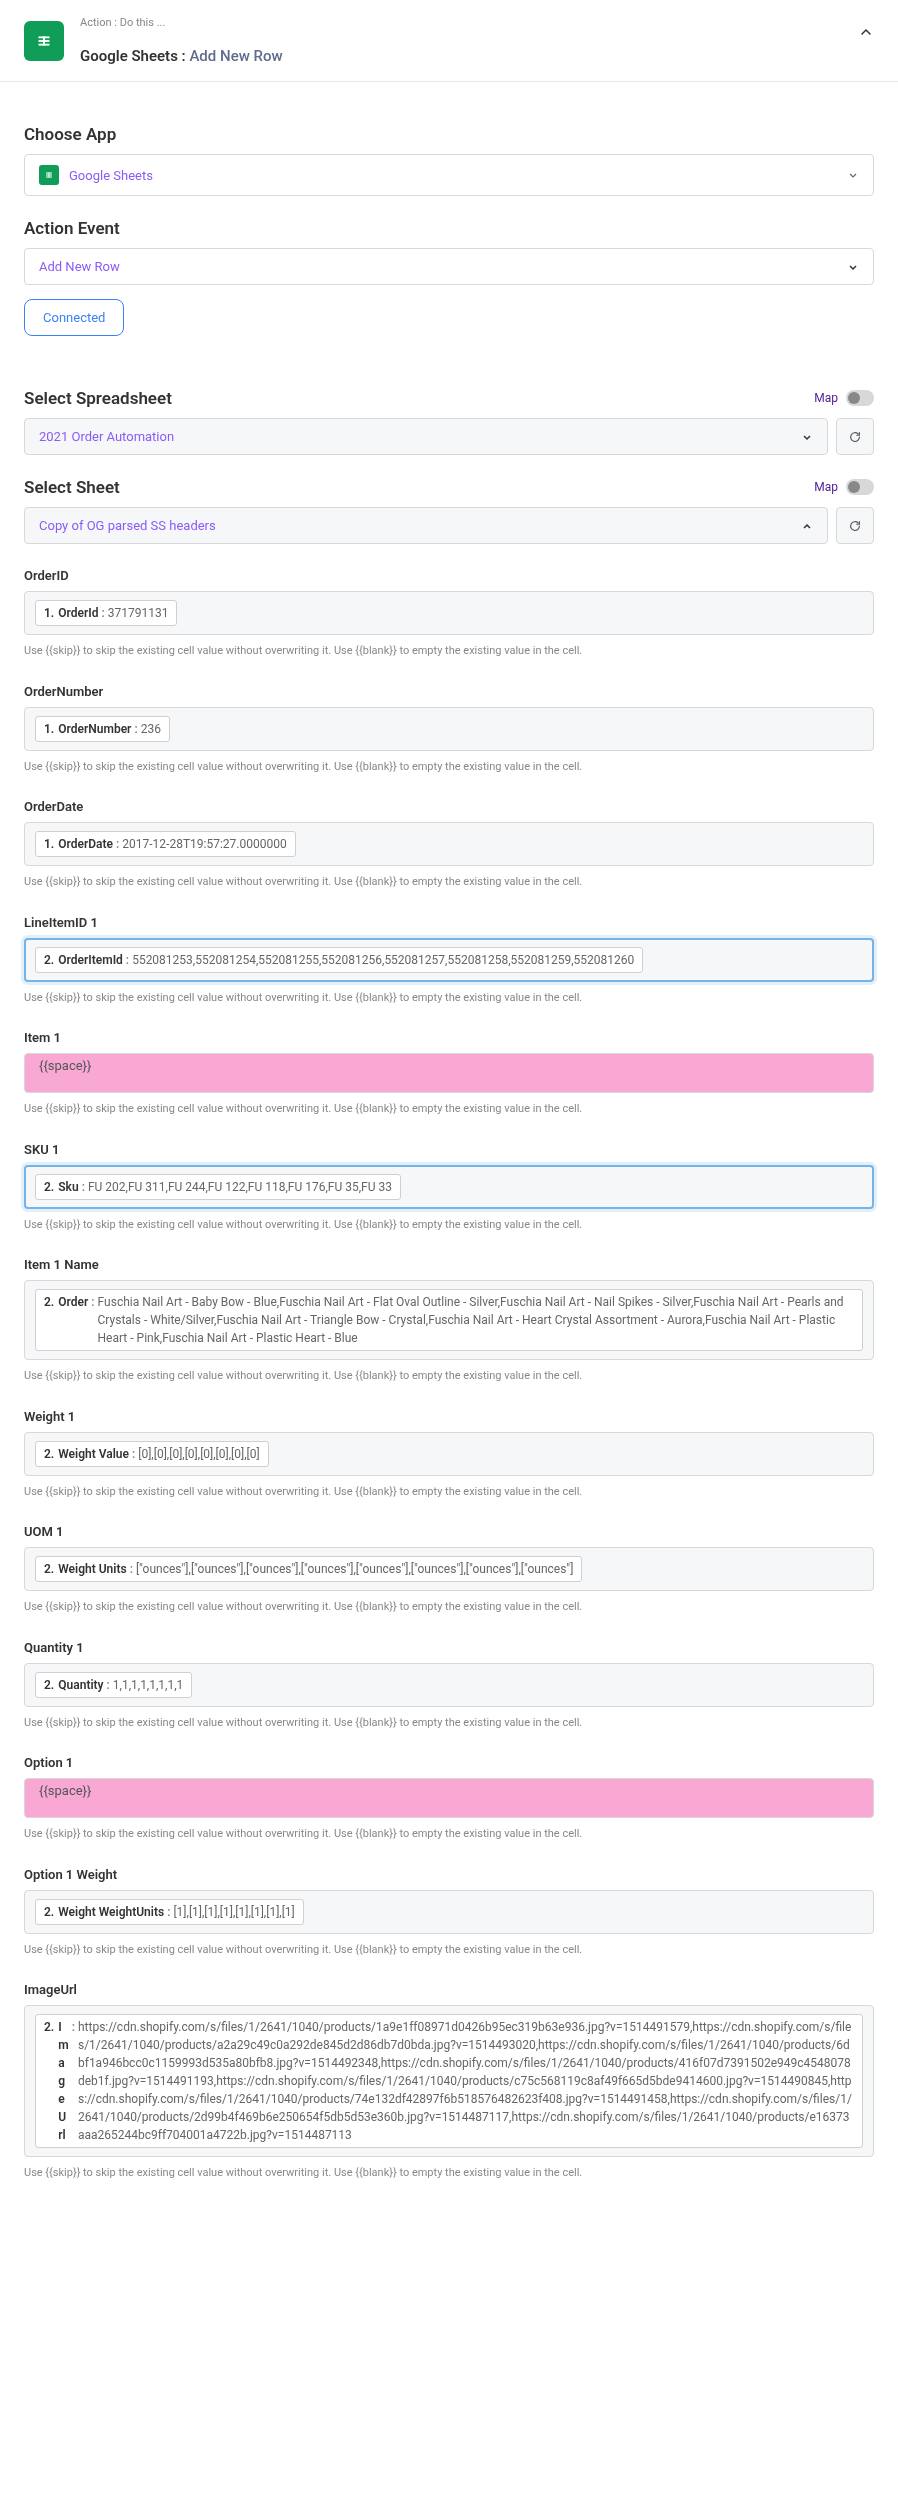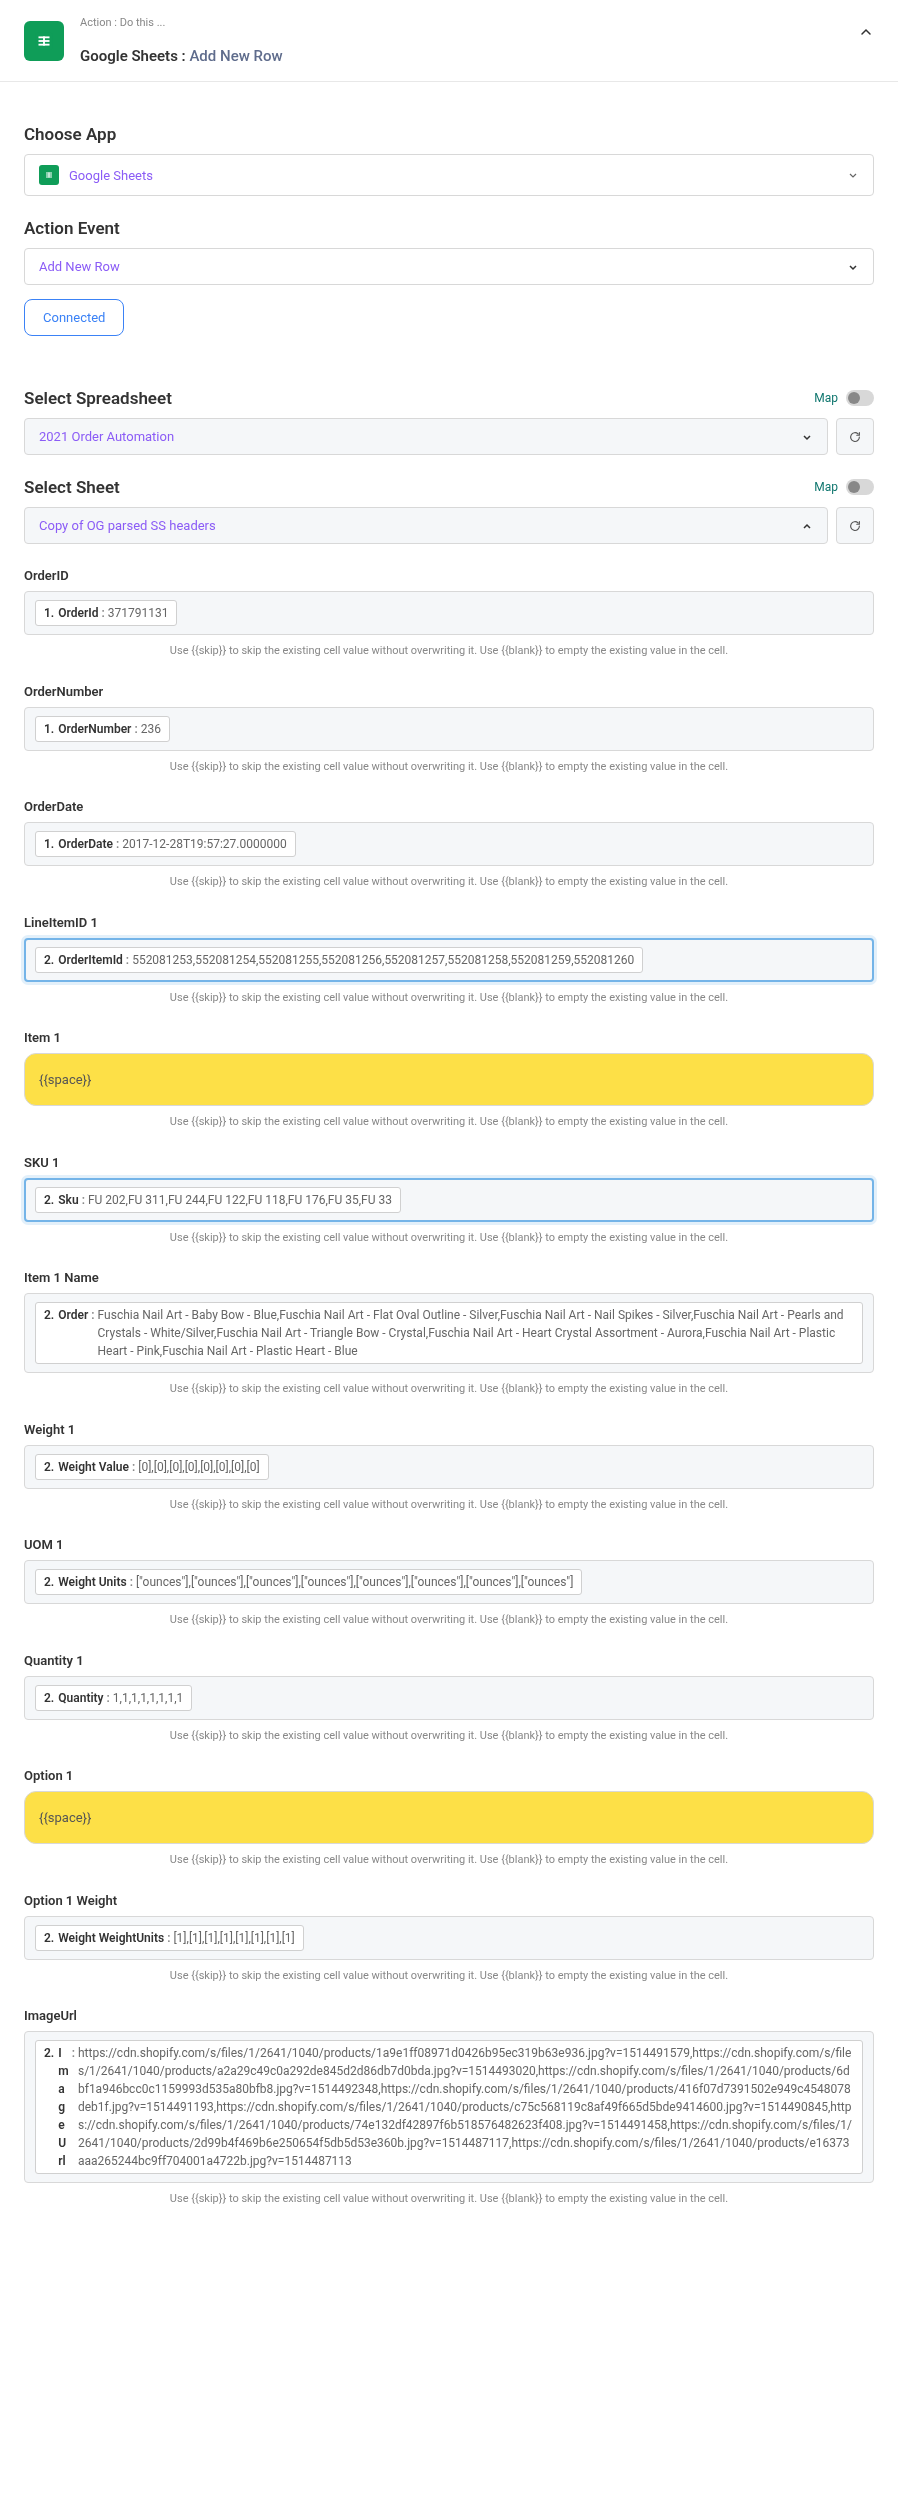--- a/index.html
+++ b/index.html
@@ -9,38 +9,38 @@
 .header-icon { width: 40px; height: 40px; background: #0F9D58; border-radius: 6px; display: flex; align-items: center; justify-content: center; margin-right: 16px; }
 .header-icon svg { width: 22px; height: 22px; }
 .header-text { display: flex; flex-direction: column; }
 .header-sub { font-size: 11px; color: #888; margin-bottom: 18px; }
 .header-title { font-size: 15px; font-weight: 600; color: #333; }
 .header-title .blue { color: #5f6c8c; font-weight: 500; }
 .chevron-up { position: absolute; right: 24px; top: 24px; cursor: pointer; }
 .section-label { font-size: 17px; font-weight: 600; color: #333; margin: 22px 0 10px 0; }
 .section-label-row { display: flex; justify-content: space-between; align-items: center; margin: 22px 0 10px 0; }
 .section-label-row .section-label { margin: 0; }
-.map-toggle { display: flex; align-items: center; gap: 8px; font-size: 12px; color: #0f766e; }
+.map-toggle { display: flex; align-items: center; gap: 8px; font-size: 12px; color: #4c1d95; }
 .toggle { width: 28px; height: 16px; background: #d8d8d8; border-radius: 10px; position: relative; cursor: pointer; }
 .toggle::after { content: ''; position: absolute; left: 2px; top: 2px; width: 12px; height: 12px; background: #888; border-radius: 50%; }
 .field-select { display: flex; gap: 8px; }
 .select-box { flex: 1; background: #f5f7f9; border: 1px solid #d8d8d8; border-radius: 4px; padding: 10px 14px; font-size: 13px; color: #8b5cf6; display: flex; justify-content: space-between; align-items: center; cursor: pointer; }
 .select-box.white { background: #fff; }
 .refresh-btn { width: 38px; background: #f5f7f9; border: 1px solid #d8d8d8; border-radius: 4px; display: flex; align-items: center; justify-content: center; cursor: pointer; }
 .connected-btn { display: inline-block; border: 1px solid #3b82f6; color: #3b82f6; background: #fff; border-radius: 8px; padding: 10px 18px; font-size: 13px; margin-top: 14px; cursor: pointer; }
 .field-label { font-size: 13px; font-weight: 600; color: #333; margin: 24px 0 8px 0; }
 .pill-field { background: #f5f7f9; border: 1px solid #d8d8d8; border-radius: 4px; padding: 8px 10px; min-height: 40px; display: flex; flex-wrap: wrap; gap: 4px; align-items: flex-start; }
 .pill-field.focused { border: 2px solid #74b4e8; box-shadow: 0 0 0 3px rgba(116,180,232,0.2); padding: 7px 9px; }
 .pill { display: inline-flex; align-items: baseline; background: #fff; border: 1px solid #d0d0d0; border-radius: 3px; padding: 3px 8px; font-size: 12px; color: #333; white-space: normal; line-height: 1.5; }
 .pill-num { font-weight: 600; margin-right: 4px; }
 .pill-key { font-weight: 600; }
 .pill-sep { margin: 0 3px; color: #888; font-weight: 600; }
 .pill-val { color: #666; }
-.template-text { background: #fde047; border: 1px solid #d8d8d8; border-radius: 12px; padding: 18px 14px; font-size: 13px; color: #555; min-height: 40px; }
-.helper-text { font-size: 11px; color: #888; margin-top: 8px; line-height: 1.5; text-align: center; }
+.template-text { background: #f9a8d4; border: 1px solid #d8d8d8; border-radius: 4px; padding: 4px 14px; font-size: 13px; color: #555; min-height: 40px; }
+.helper-text { font-size: 11px; color: #888; margin-top: 8px; line-height: 1.5; }
 .caret { width: 12px; height: 12px; }
 </style>
 </head>
 <body>
 
 <div class="header">
   <div class="header-icon">
     <svg viewBox="0 0 24 24" fill="none">
         <rect x="3" y="3" width="18" height="18" rx="2" fill="#0F9D58"></rect>
         <rect x="6" y="7" width="12" height="2" fill="#fff"></rect>

